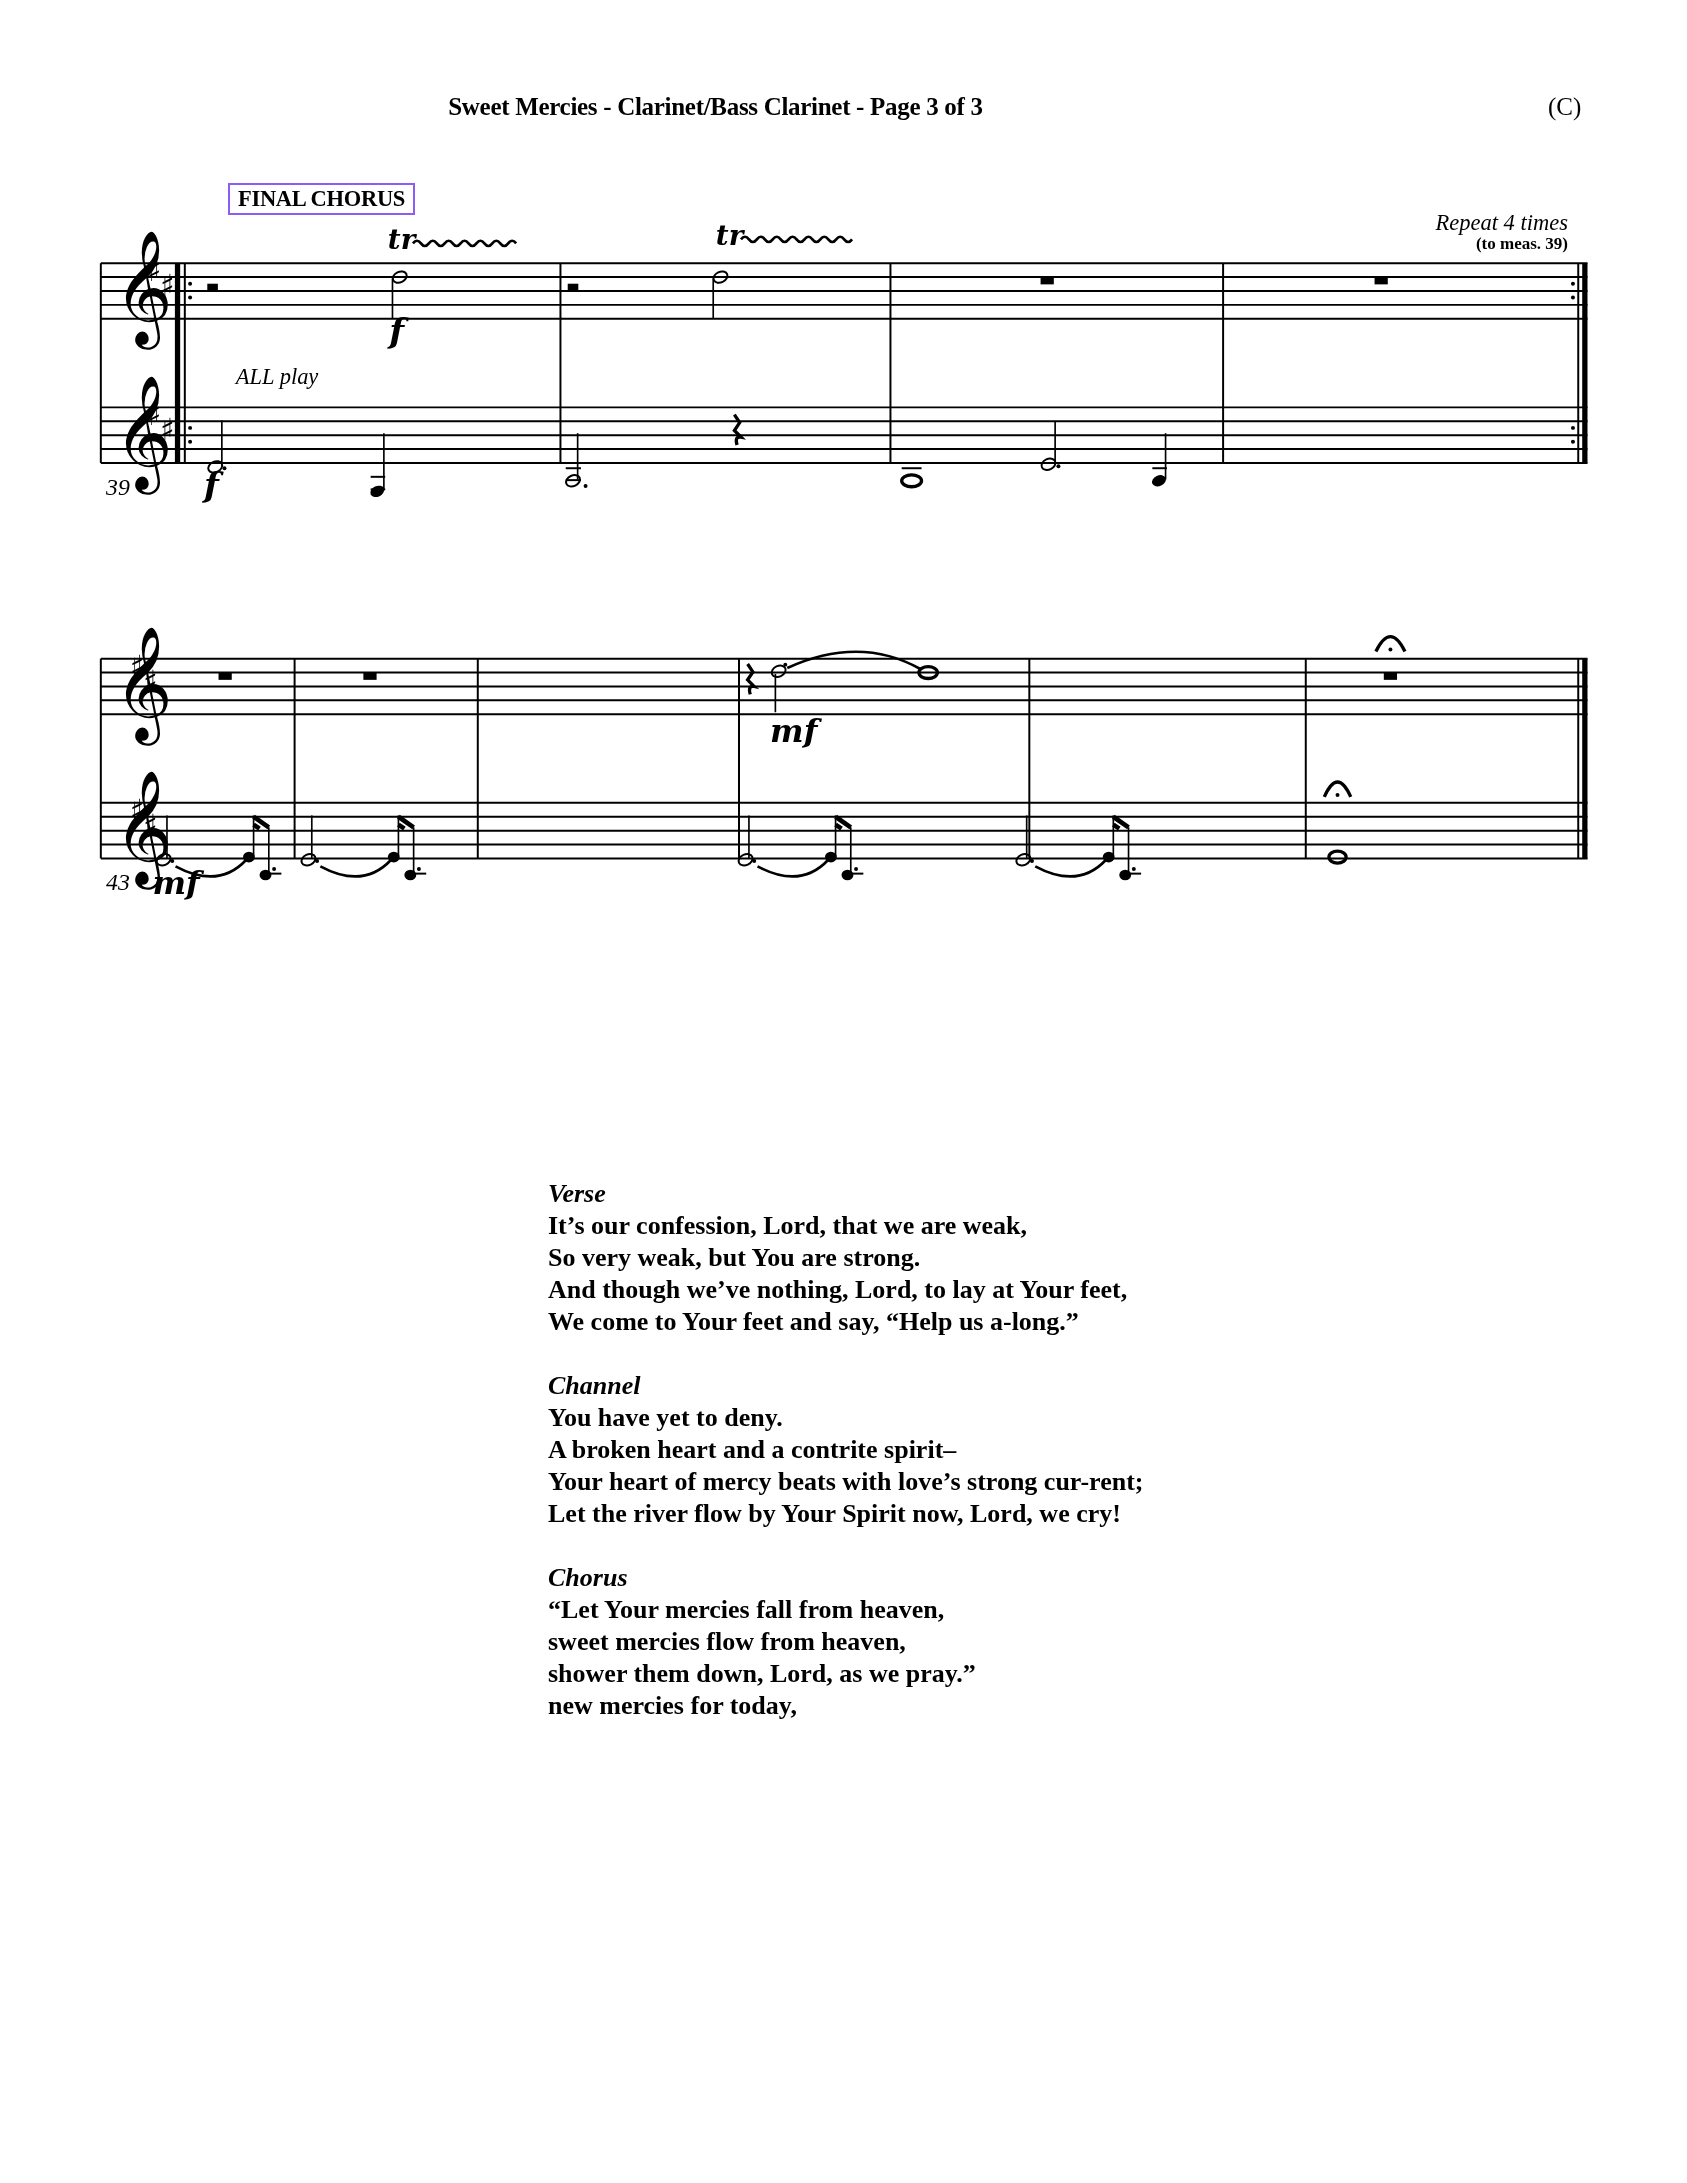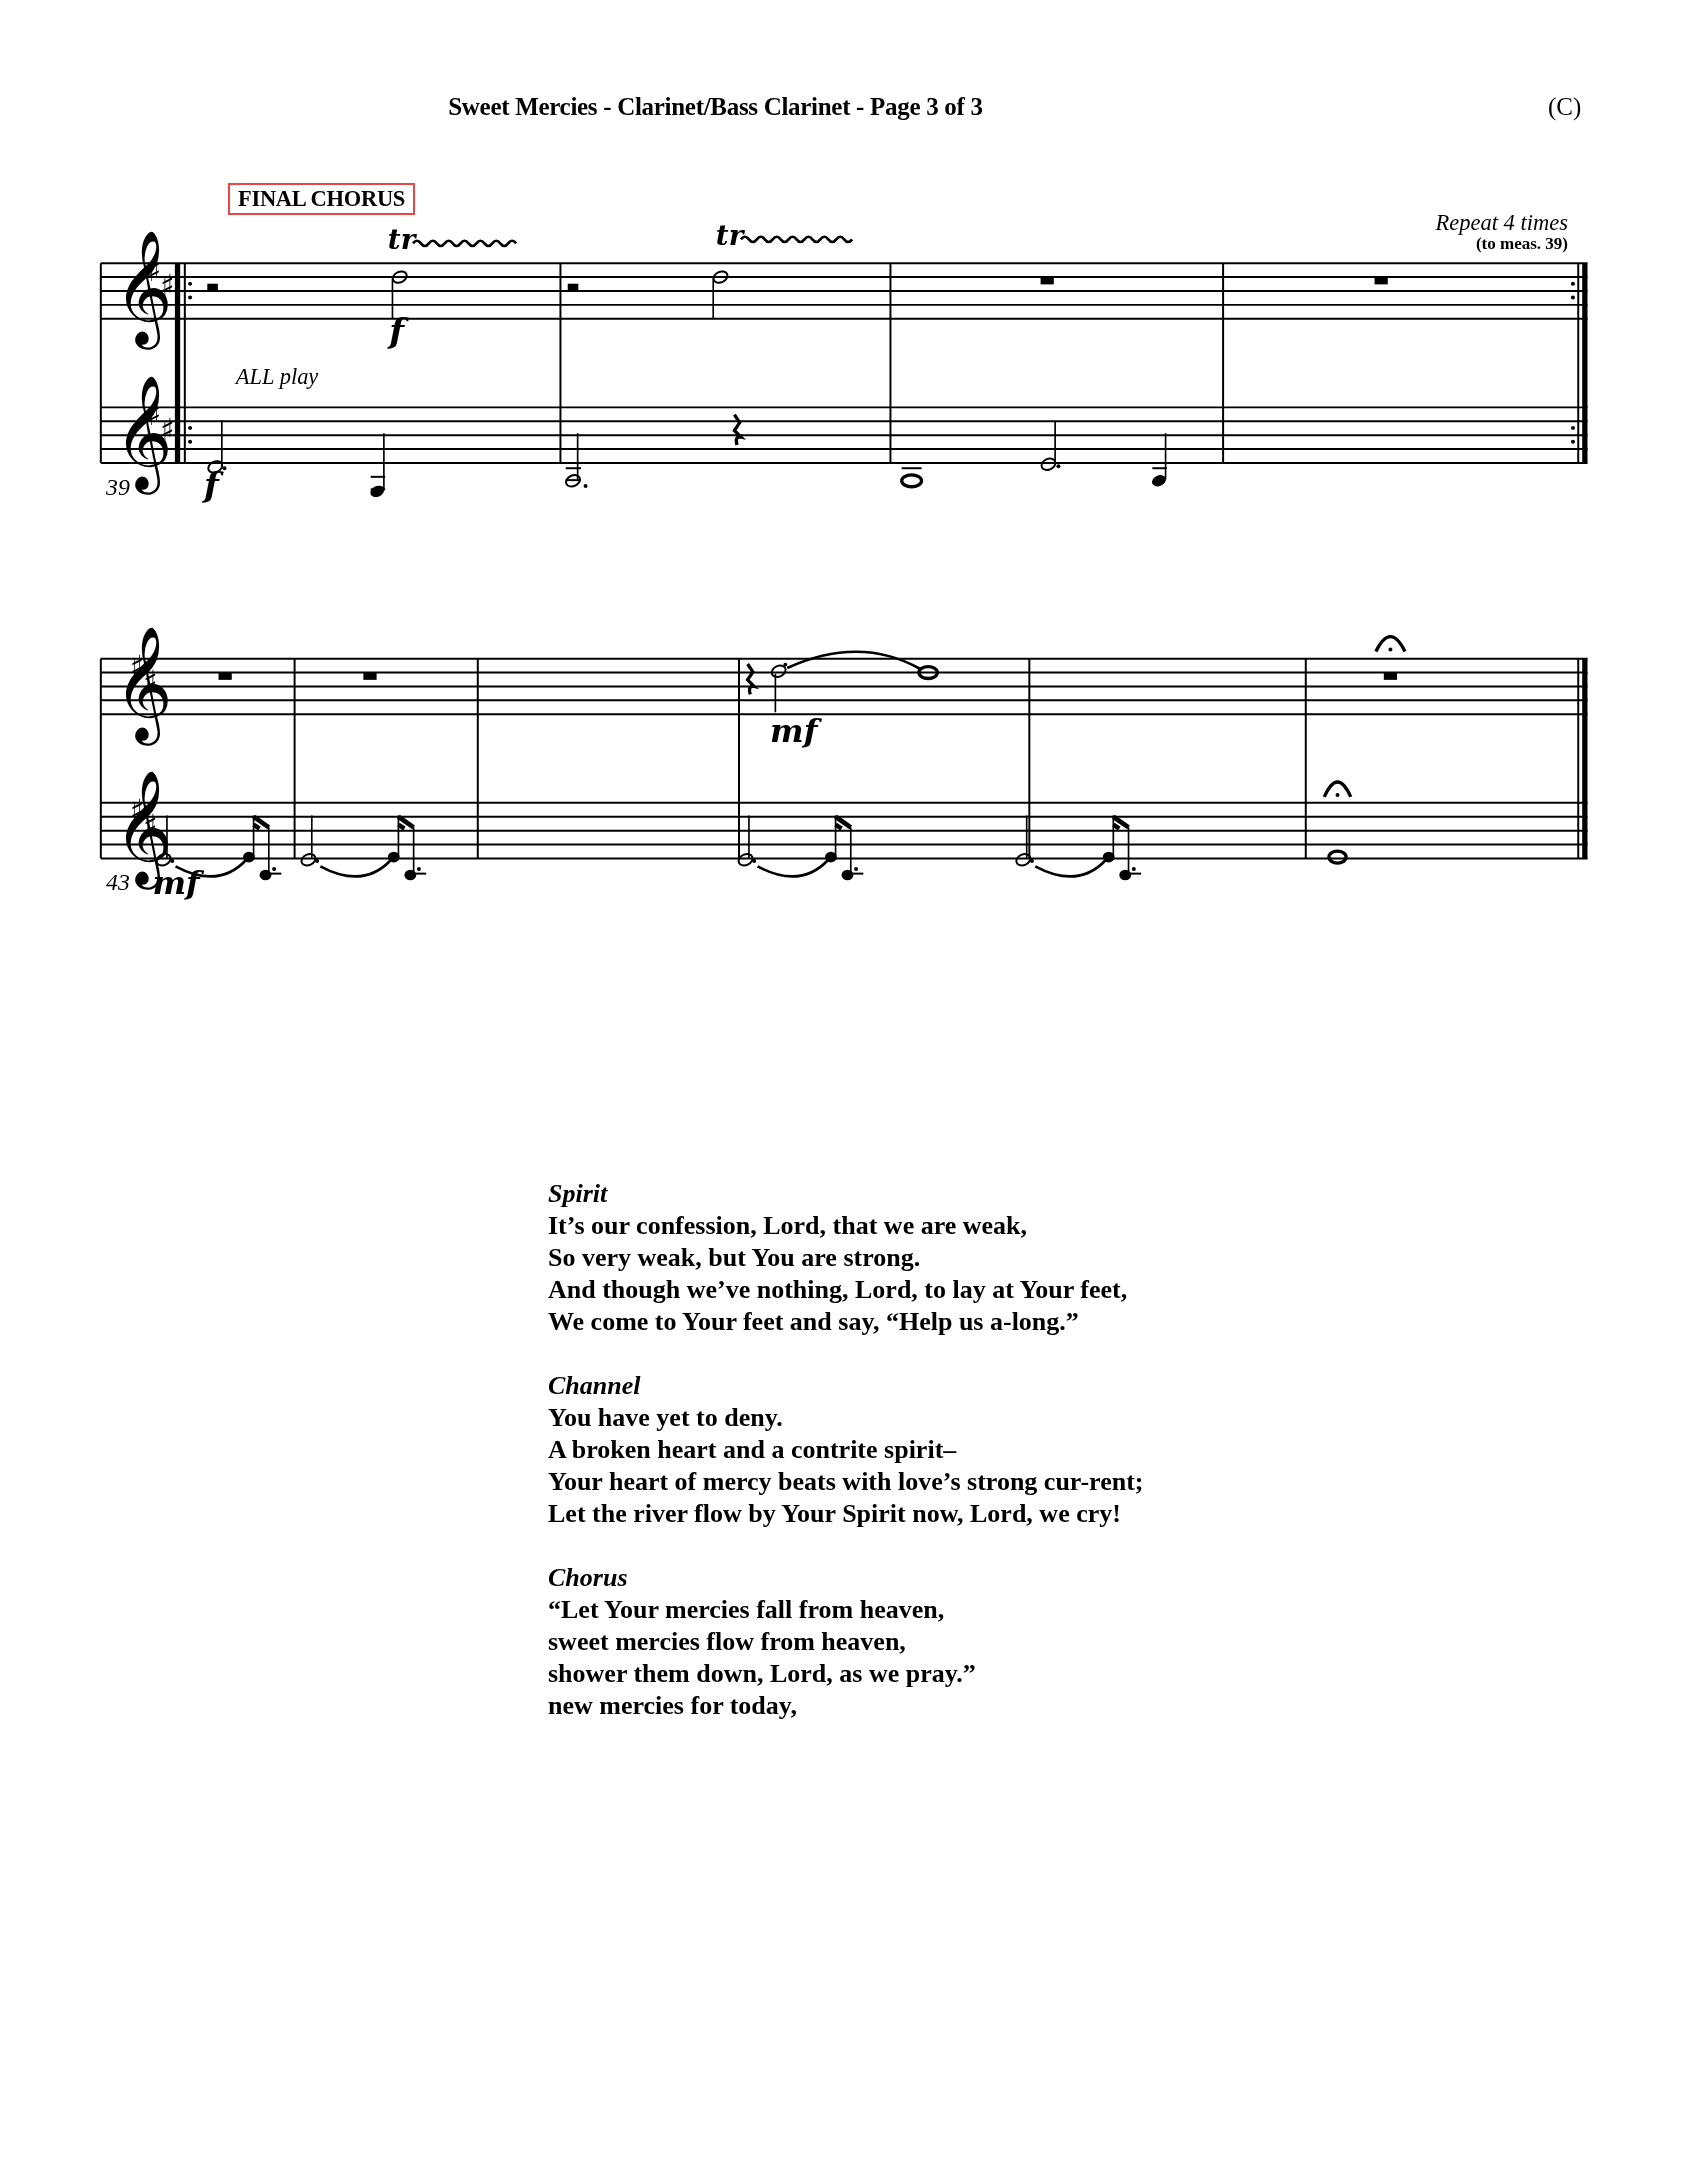--- a/index.html
+++ b/index.html
@@ -1,19 +1,19 @@
 <!DOCTYPE html>
 <html style="font-size:10.6px"><head>
 <meta charset="utf-8">
 <style>
   html, body { margin: 0; padding: 0; background: #ffffff; }
   body { width: 1687px; height: 2183px; position: relative; overflow: hidden; font-family: "Liberation Serif", "DejaVu Serif", serif; color: #000; }
   .header-title { position: absolute; top: 93px; left: 0; width: 1431px; text-align: center; font-size: 25px; font-weight: bold; letter-spacing: -0.3px; }
   .header-mark { position: absolute; top: 93px; left: 1548px; font-size: 25px; }
-  .rehearsal { position: absolute; left: 228px; top: 183px; border: 2px solid #ef4444; padding: 1.3px 8px 0 8px; font-size: 22.5px; font-weight: bold; line-height: 26.5px; letter-spacing: -0.3px; }
+  .rehearsal { position: absolute; left: 228px; top: 183px; border: 2px solid #8b5cf6; padding: 1.3px 8px 0 8px; font-size: 22.5px; font-weight: bold; line-height: 26.5px; letter-spacing: -0.3px; }
   .repeat-note { position: absolute; left: 1389px; top: 173px; width: 179px; text-align: right; margin-top: 38px; }
   .repeat-note .l1 { font-size: 22.5px; font-style: italic; display: block; line-height: 24px; }
   .repeat-note .l2 { font-size: 17px; font-weight: bold; display: block; line-height: 18.5px; }
   svg.score { position: absolute; left: 0; top: 0; }
   .lyrics { position: absolute; left: 548px; top: 1178px; font-size: 26px; font-weight: bold; line-height: 32px; }
   .lyrics .section { margin-bottom: 32px; }
   .lyrics .section-title { font-style: italic; font-weight: bold; display: block; }
   .lyrics .line { display: block; }
 </style>
 </head>
@@ -251,21 +251,21 @@
     <ellipse cx="2022" cy="1296" rx="13" ry="9" stroke-width="5"></ellipse>
     <path d="M2002 1205 Q2022 1160 2042 1205" stroke-width="5"></path>
     <circle cx="2022" cy="1202" r="3" fill="#000" stroke="none"></circle>
 
     <text x="160" y="1346" font-size="36" font-style="italic" fill="#000" stroke="none" font-family="Liberation Serif, serif">43</text>
   </g>
 </svg>
 
 <div class="lyrics">
   <div class="section">
-    <span class="section-title">Spirit</span>
+    <span class="section-title">Verse</span>
     <span class="line">It’s our confession, Lord, that we are weak,</span>
     <span class="line">So very weak, but You are strong.</span>
     <span class="line">And though we’ve nothing, Lord, to lay at Your feet,</span>
     <span class="line">We come to Your feet and say, “Help us a-long.”</span>
   </div>
   <div class="section">
     <span class="section-title">Channel</span>
     <span class="line">You have yet to deny.</span>
     <span class="line">A broken heart and a contrite spirit–</span>
     <span class="line">Your heart of mercy beats with love’s strong cur-rent;</span>

